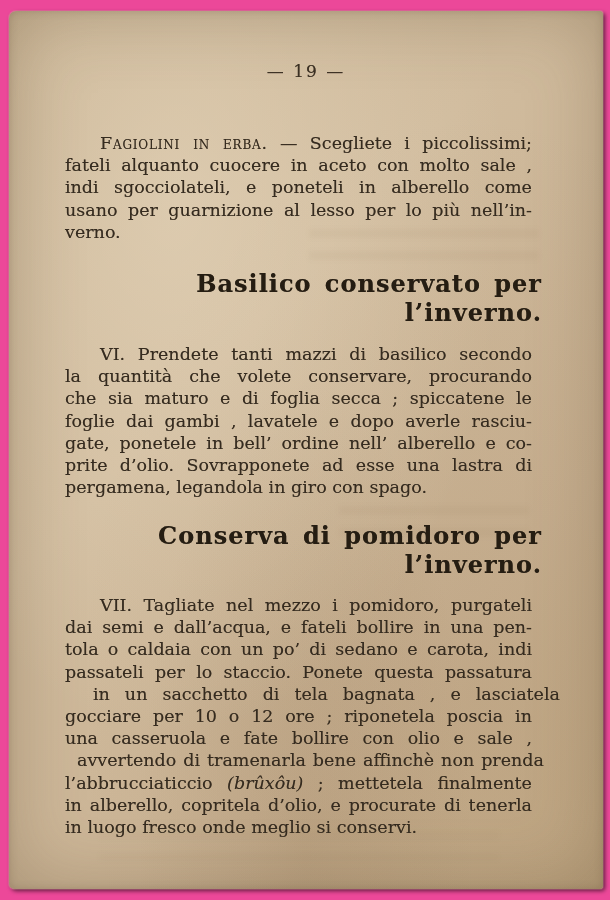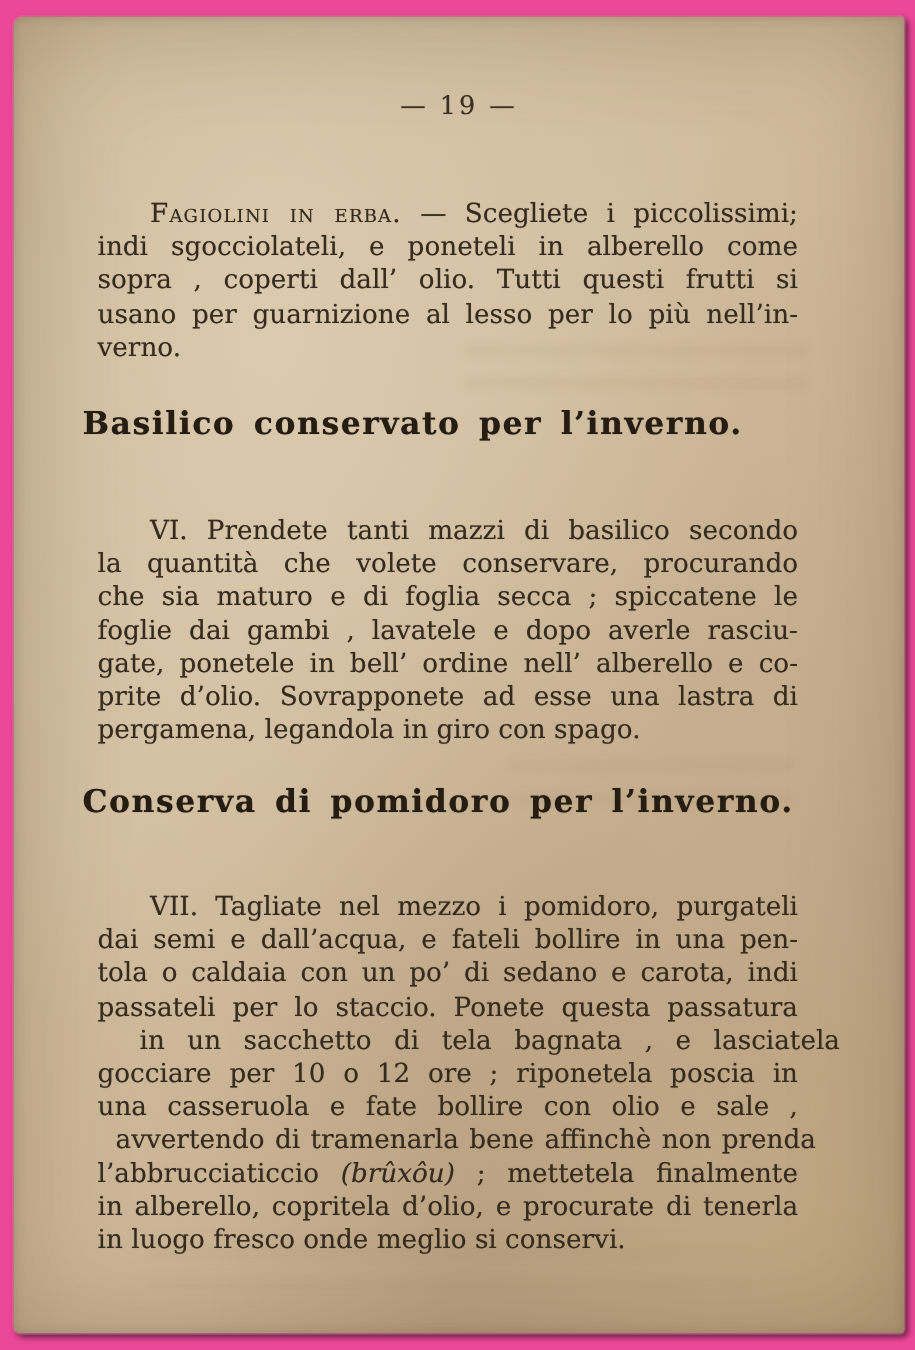--- a/index.html
+++ b/index.html
@@ -65,22 +65,22 @@
     text-shadow: 0 0 0.6px rgba(53,43,31,0.45);
   }
   .p1 { top: 97px; }
   .p2 { top: 308px; }
   .p3 { top: 559px; }
   .tline { white-space: nowrap; }
   .tline.first { text-indent: 35px; margin-top: 24px; }
   .head {
     position: absolute;
     left: 46px; width: 487px;
-    text-align: left;
-    font-size: 21px;
+    text-align: right;
+    font-size: 24px;
     font-weight: bold;
     color: #251d12;
     letter-spacing: 1px;
     word-spacing: 4px;
     text-shadow: 0 0 0.6px rgba(37,29,18,0.6);
   }
   .h-basilico { top: 258px; }
   .h-conserva { top: 510px; }
   .seg-smallcaps { font-variant: small-caps; letter-spacing: 0.8px; }
   .seg-italic { font-style: italic; }
@@ -92,22 +92,22 @@
   <div id="page">
 
     <div class="bleed b1"></div>
     <div class="bleed b2"></div>
     <div class="bleed b3"></div>
 
     <div class="pnum">— 19 —</div>
 
     <div class="para p1">
         <div class="tline first"><span class="lc" style="word-spacing: 6.67px;"><span class="seg-smallcaps">Fagiolini in erba.</span> — Scegliete i piccolissimi;</span></div>
+        <div class="tline"><span class="lc" style="word-spacing: 5.11px;">fateli alquanto cuocere in aceto con molto sale ,</span></div>
         <div class="tline"><span class="lc" style="word-spacing: 9.8px;">indi sgocciolateli, e poneteli in alberello come</span></div>
-        <div class="tline"><span class="lc" style="word-spacing: 8.9px;">sopra , coperti dall’ olio. Tutti questi frutti si</span></div>
         <div class="tline"><span class="lc" style="word-spacing: 4.9px;">usano per guarnizione al lesso per lo più nell’in-</span></div>
         <div class="tline last"><span class="lc">verno.</span></div>
       </div>
 
     <div class="head h-basilico">Basilico conservato per l’inverno.</div>
 
     <div class="para p2">
         <div class="tline first"><span class="lc" style="word-spacing: 7.19px;">VI. Prendete tanti mazzi di basilico secondo</span></div>
         <div class="tline"><span class="lc" style="word-spacing: 11.36px;">la quantità che volete conservare, procurando</span></div>
         <div class="tline"><span class="lc" style="word-spacing: 5.91px;">che sia maturo e di foglia secca ; spiccatene le</span></div>

